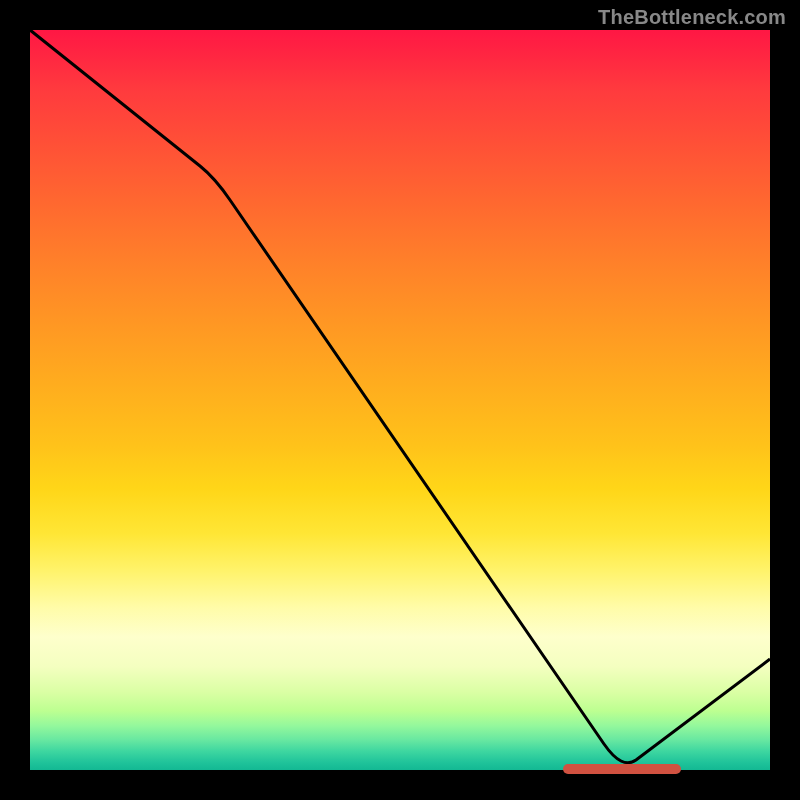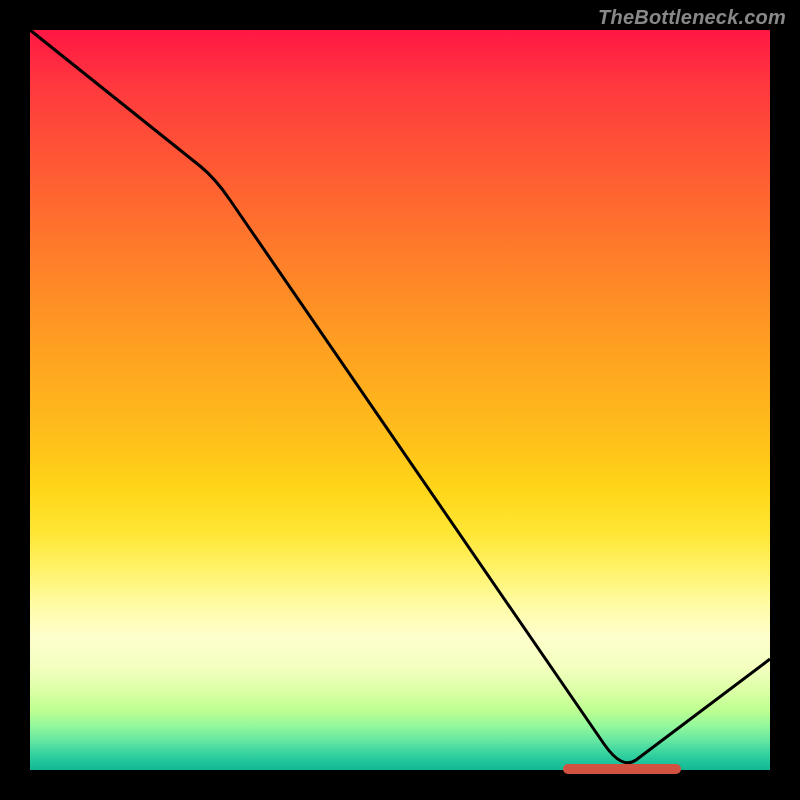--- a/index.html
+++ b/index.html
@@ -9,21 +9,20 @@
     height: 800px;
     background: #000;
     overflow: hidden;
     font-family: Arial, Helvetica, sans-serif;
   }
   .container {
     position: relative;
     width: 800px;
     height: 800px;
     background: #000;
-    font-style: italic;
   }
   .watermark {
     position: absolute;
     top: 6px;
     right: 14px;
     color: #888;
     font-size: 20px;
     font-weight: 600;
     letter-spacing: 0.2px;
     z-index: 10;

